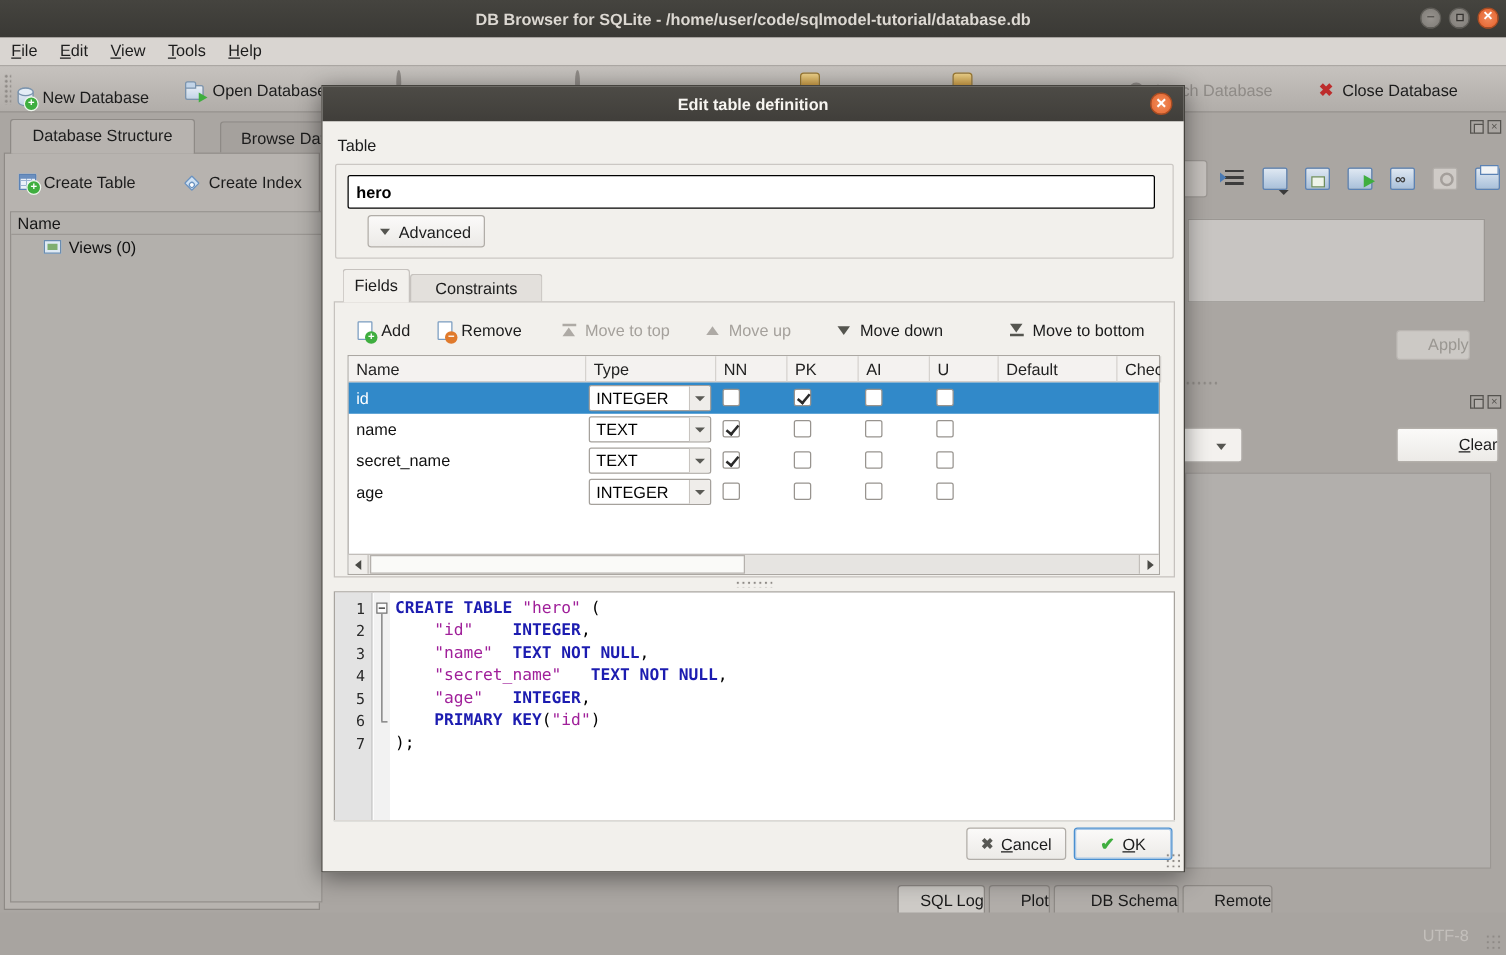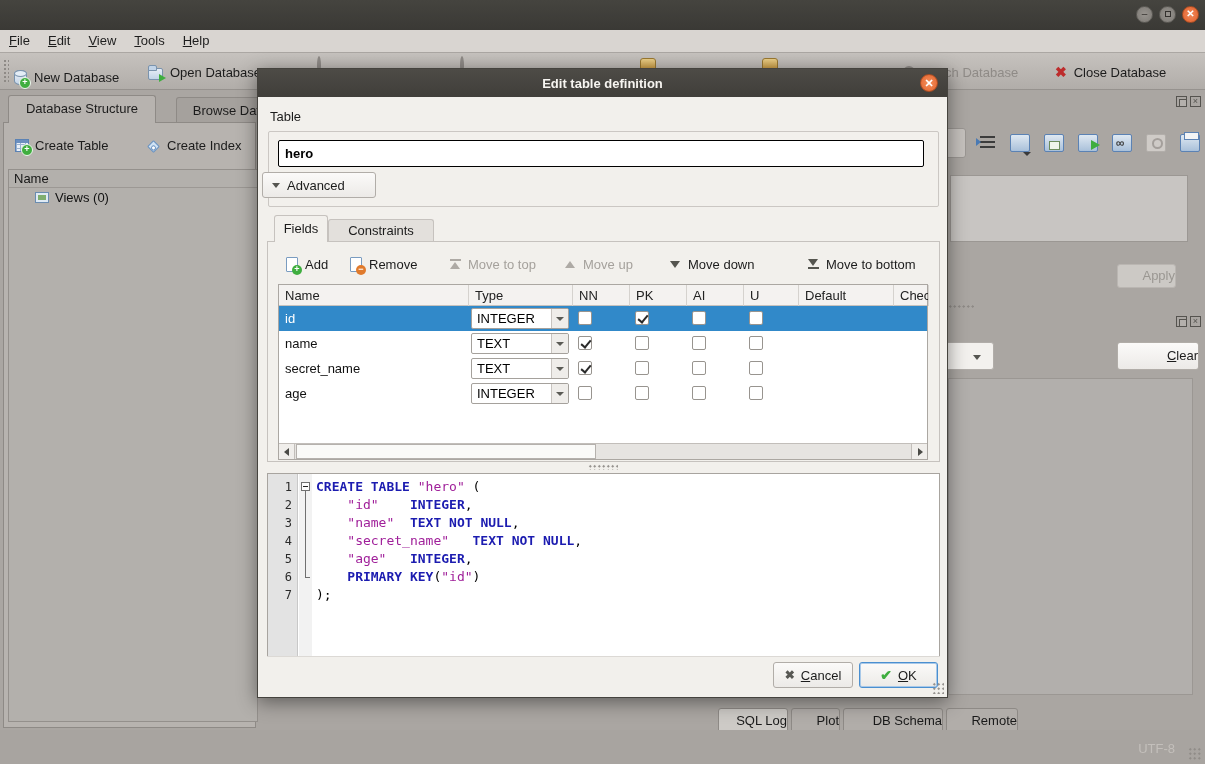--- a/index.html
+++ b/index.html
@@ -129,21 +129,21 @@
   .dlg-title { color:#f7f5f1; font-weight:bold; font-size:13px; }
   .dlg-close { position:absolute; right:9px; top:5px; width:18px; height:18px; border-radius:50%;
             background:radial-gradient(#f2915e,#e4622c); border:1px solid #a94c22; color:#fff;
             font-size:11px; font-weight:bold; line-height:16px; text-align:center; }
   .dlg-label { position:absolute; left:12px; top:40px; font-size:13px; }
   .dlg-frame { position:absolute; left:10px; top:62px; width:671px; height:76px;
             border:1px solid #cbc7c3; border-radius:2px; }
   .tbl-input { position:absolute; left:20px; top:71px; width:646px; height:27px; background:#fff;
             border:1px solid #000000; border-radius:2px; padding:0 6px; font-weight:bold; font-size:13px;
             font-family:"Liberation Sans", sans-serif; color:#000; }
-  .adv-btn { position:absolute; left:4px; top:103px; width:114px; height:26px; display:flex;
+  .adv-btn { position:absolute; left:36px; top:103px; width:94px; height:26px; display:flex;
             align-items:center; gap:7px; padding-left:9px; text-align:left; }
   .tri-down { width:0; height:0; border-left:4px solid transparent; border-right:4px solid transparent;
             border-top:5px solid #555550; }
   .dtab { position:absolute; font-size:13px; text-align:center; border:1px solid #c6c2be;
             border-bottom:none; border-radius:3px 3px 0 0; }
   .dtab.active { left:16px; top:146px; width:54px; height:27px; background:#f2f0ec; z-index:2; padding-top:5px; }
   .dtab.inactive { left:70px; top:150px; width:106px; height:23px; background:#e3e0dc; padding-top:3px; }
   .dpane { position:absolute; left:9px; top:172px; width:673px; height:221px;
             border:1px solid #c6c2be; background:#f2f0ec; }
   .ftool { position:absolute; top:182px; height:26px; display:flex; align-items:center; gap:7px;
@@ -216,20 +216,21 @@
   .dlg-sep { position:absolute; left:9px; top:587px; width:673px; height:1px; background:#dcd9d5; }
   .pbtn { position:absolute; top:593px; height:26px; display:flex; align-items:center; justify-content:center; gap:6px; }
   .ok-focus { border:1px solid #4a8fd0; box-shadow:0 0 0 1px #a8c8e8 inset; }
   .ico-x { color:#585854; font-size:12px; font-weight:bold; }
   .ico-check { color:#3fae3f; font-size:14px; font-weight:bold; }
 </style>
 </head>
 <body>
 
 <div class="titlebar">
+  <span class="titlebar-text">DB Browser for SQLite - /home/user/code/sqlmodel-tutorial/database.db</span>
   <div class="tbtns">
     <div class="tbtn">–</div>
     <div class="tbtn"><span class="maxsq"></span></div>
     <div class="tbtn close">✕</div>
   </div>
 </div>
 
 <div class="menubar"><div class="menu-item">File</div><div class="menu-item">Edit</div><div class="menu-item">View</div><div class="menu-item">Tools</div><div class="menu-item">Help</div></div>
 
 <div class="toolbar">

